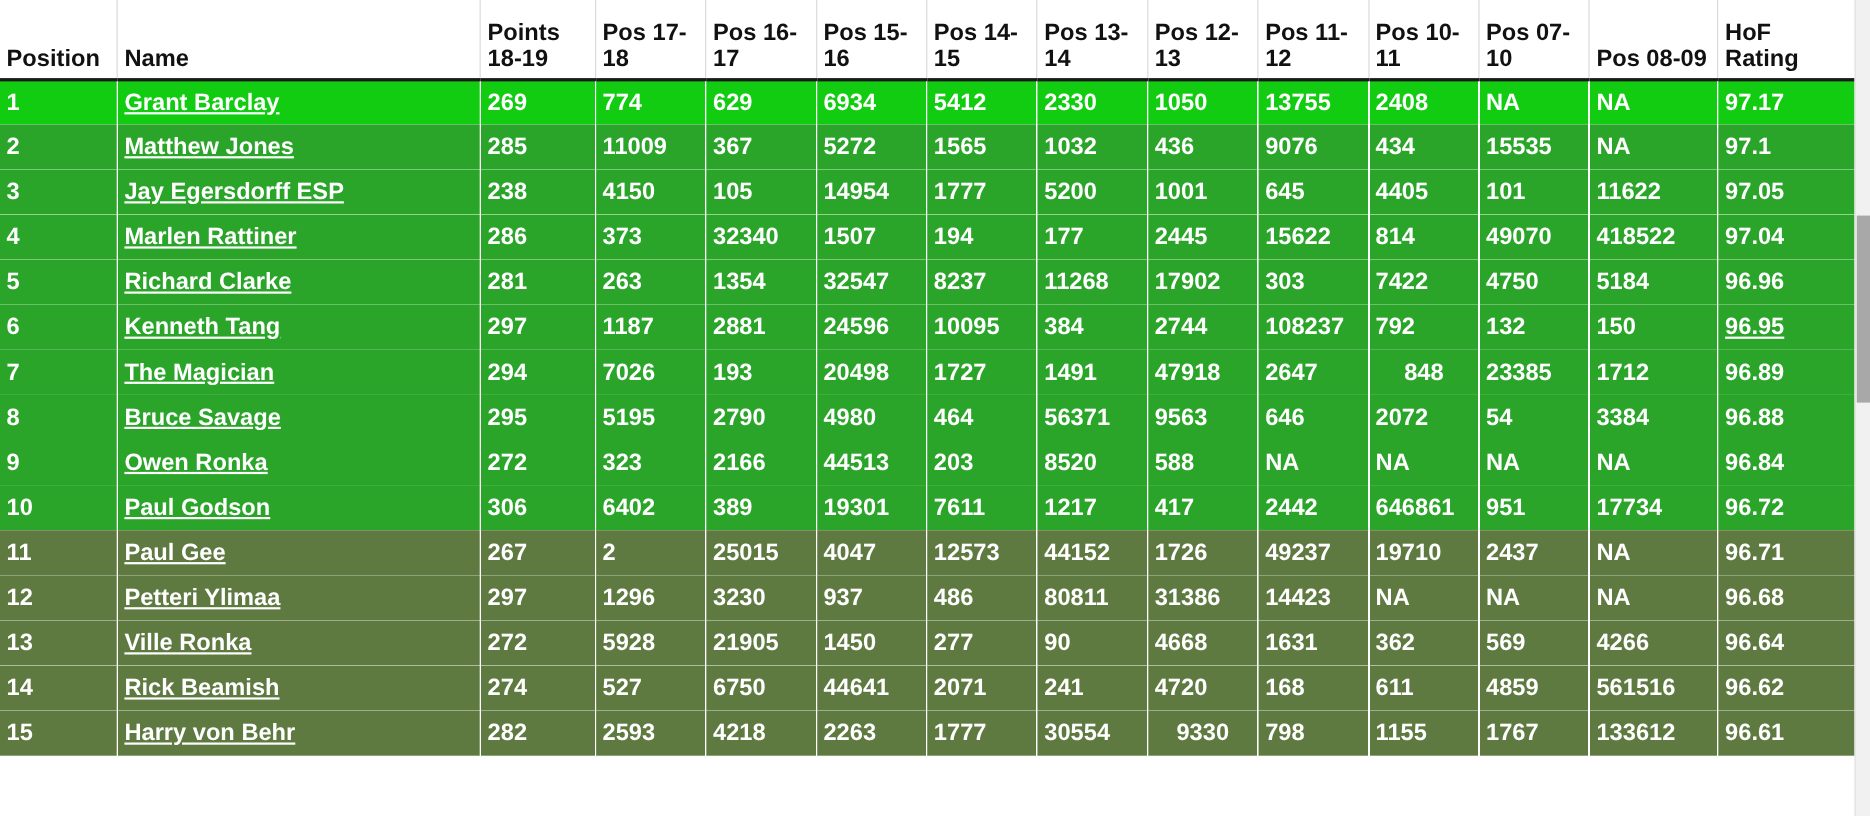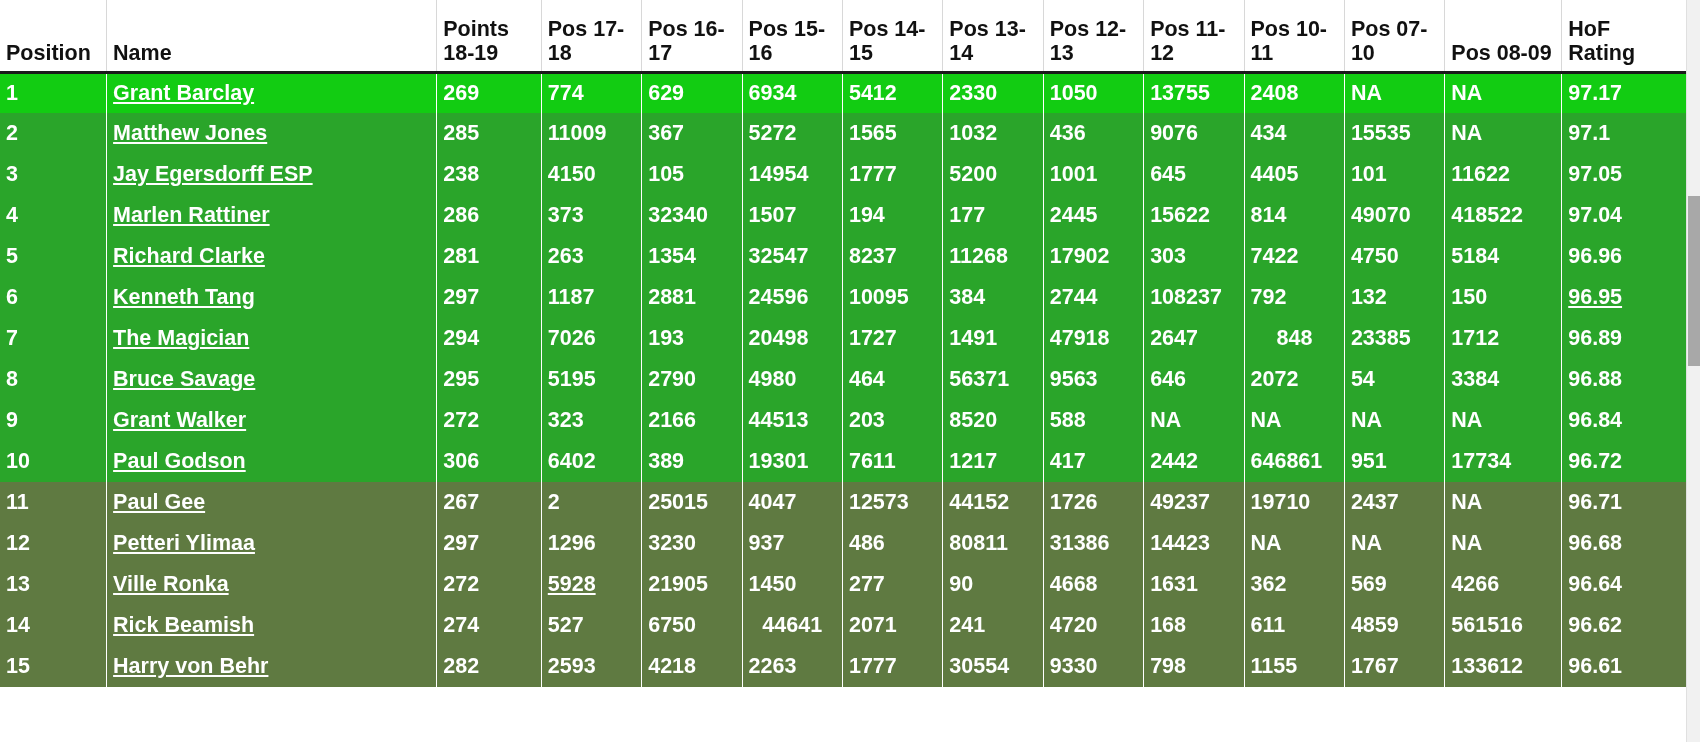--- a/index.html
+++ b/index.html
@@ -243,21 +243,21 @@
           <td style="width: 97px;">56371</td>
           <td style="width: 97px;">9563</td>
           <td style="width: 97px;">646</td>
           <td style="width: 97px;">2072</td>
           <td style="width: 97px;">54</td>
           <td style="width: 113px;">3384</td>
           <td class="last-col" style="width: 120px;">96.88</td>
         </tr>
         <tr class="tier-green">
           <td class="col-pos" style="width: 103px;">9</td>
-          <td class="name-cell" style="width: 319px;"><a>Grant Walker</a></td>
+          <td class="name-cell" style="width: 319px;"><a>Owen Ronka</a></td>
           <td style="width: 101px;">272</td>
           <td style="width: 97px;">323</td>
           <td style="width: 97px;">2166</td>
           <td style="width: 97px;">44513</td>
           <td style="width: 97px;">203</td>
           <td style="width: 97px;">8520</td>
           <td style="width: 97px;">588</td>
           <td style="width: 97px;">NA</td>
           <td style="width: 97px;">NA</td>
           <td style="width: 97px;">NA</td>
@@ -309,58 +309,58 @@
           <td style="width: 97px;">14423</td>
           <td style="width: 97px;">NA</td>
           <td style="width: 97px;">NA</td>
           <td style="width: 113px;">NA</td>
           <td class="last-col" style="width: 120px;">96.68</td>
         </tr>
         <tr class="tier-olive">
           <td class="col-pos" style="width: 103px;">13</td>
           <td class="name-cell" style="width: 319px;"><a>Ville Ronka</a></td>
           <td style="width: 101px;">272</td>
-          <td style="width: 97px; text-decoration: underline;">5928</td>
+          <td style="width: 97px;">5928</td>
           <td style="width: 97px;">21905</td>
           <td style="width: 97px;">1450</td>
           <td style="width: 97px;">277</td>
           <td style="width: 97px;">90</td>
           <td style="width: 97px;">4668</td>
           <td style="width: 97px;">1631</td>
           <td style="width: 97px;">362</td>
           <td style="width: 97px;">569</td>
           <td style="width: 113px;">4266</td>
           <td class="last-col" style="width: 120px;">96.64</td>
         </tr>
         <tr class="tier-olive">
           <td class="col-pos" style="width: 103px;">14</td>
           <td class="name-cell" style="width: 319px; margin-left: 20px;"><a>Rick Beamish</a></td>
           <td style="width: 101px;">274</td>
           <td style="width: 97px;">527</td>
           <td style="width: 97px;">6750</td>
-          <td style="width: 97px; text-align: center;">44641</td>
+          <td style="width: 97px;">44641</td>
           <td style="width: 97px;">2071</td>
           <td style="width: 97px;">241</td>
           <td style="width: 97px;">4720</td>
           <td style="width: 97px;">168</td>
           <td style="width: 97px;">611</td>
           <td style="width: 97px;">4859</td>
           <td style="width: 113px;">561516</td>
           <td class="last-col" style="width: 120px;">96.62</td>
         </tr>
         <tr class="tier-olive">
           <td class="col-pos" style="width: 103px;">15</td>
           <td class="name-cell" style="width: 319px;"><a>Harry von Behr</a></td>
           <td style="width: 101px;">282</td>
           <td style="width: 97px;">2593</td>
           <td style="width: 97px;">4218</td>
           <td style="width: 97px;">2263</td>
           <td style="width: 97px;">1777</td>
           <td style="width: 97px;">30554</td>
-          <td style="width: 97px;">9330</td>
+          <td style="width: 97px; text-align: center;">9330</td>
           <td style="width: 97px;">798</td>
           <td style="width: 97px;">1155</td>
           <td style="width: 97px;">1767</td>
           <td style="width: 113px;">133612</td>
           <td class="last-col" style="width: 120px;">96.61</td>
         </tr>
       </tbody>
   </table>
 
   <div id="vscroll">

